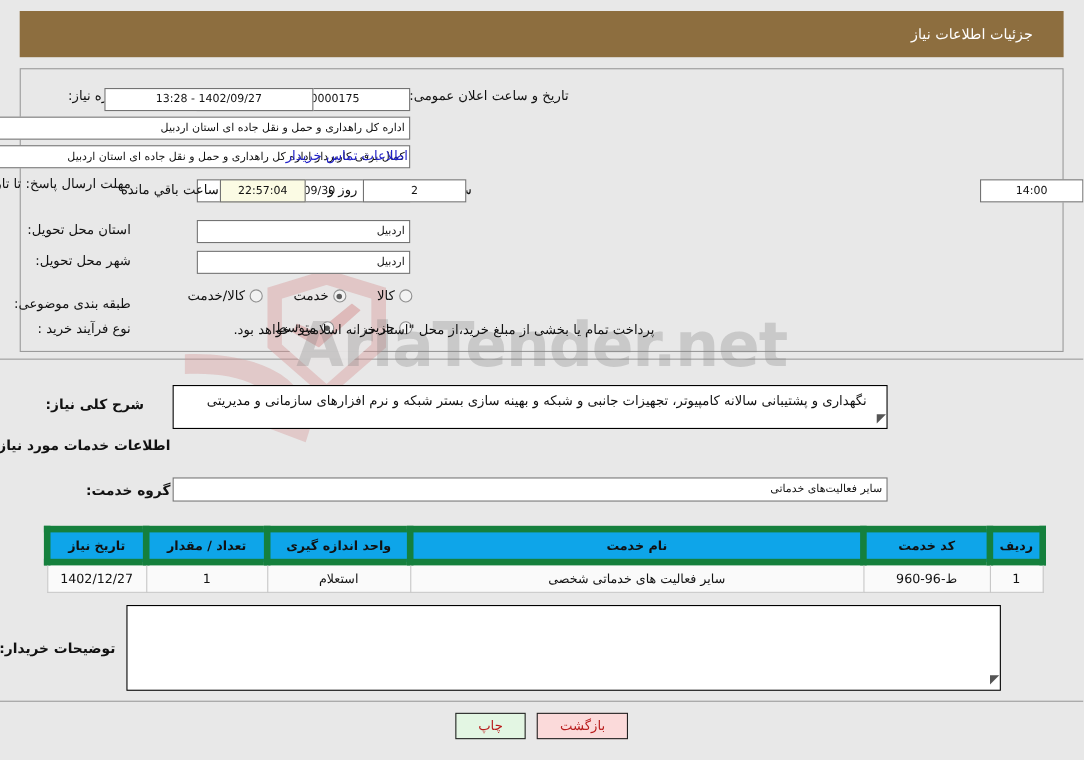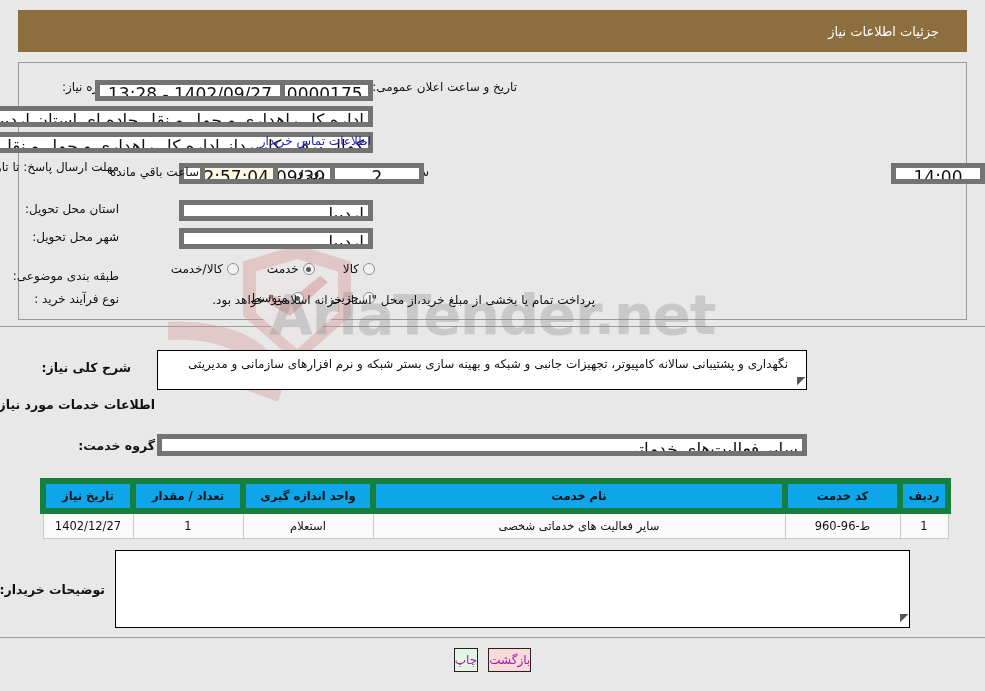--- a/index.html
+++ b/index.html
@@ -120,26 +120,26 @@
     text-align: right;
   }
   .lbl2 {
     font-size: 12px;
     color: #111;
     white-space: nowrap;
     line-height: 15px;
     text-align: right;
   }
   .fld {
-    border: 5px solid #737373;
+    border: 1px solid #737373;
     background: #fff;
     box-sizing: border-box;
     height: 21px;
     line-height: 19px;
-    font-size: 17px;
+    font-size: 10px;
     padding: 0 4px;
     overflow: hidden;
     white-space: nowrap;
     color: #111;
   }
   .fld.center { text-align: center; }
   .fld.right  { text-align: right; }
   .fld.cream  { background: #fbfbe4; }
 
   .link {
@@ -253,23 +253,23 @@
     top: 648px;
     width: 985px;
     display: flex;
     justify-content: center;
     gap: 10px;
     z-index: 4;
   }
   .btn {
     border: 1px solid #222;
     font-size: 12px;
-    padding: 3px 0;
+    padding: 3px 20px;
     cursor: pointer;
-    color: #a21caf;
+    color: #b91c1c;
     font-family: inherit;
     line-height: 16px;
   }
   .btn-print  { background: #e3f6e3; }
   .btn-back   { background: #fbdada; }
 </style>
 </head>
 <body>
 
 <div class="watermark">

